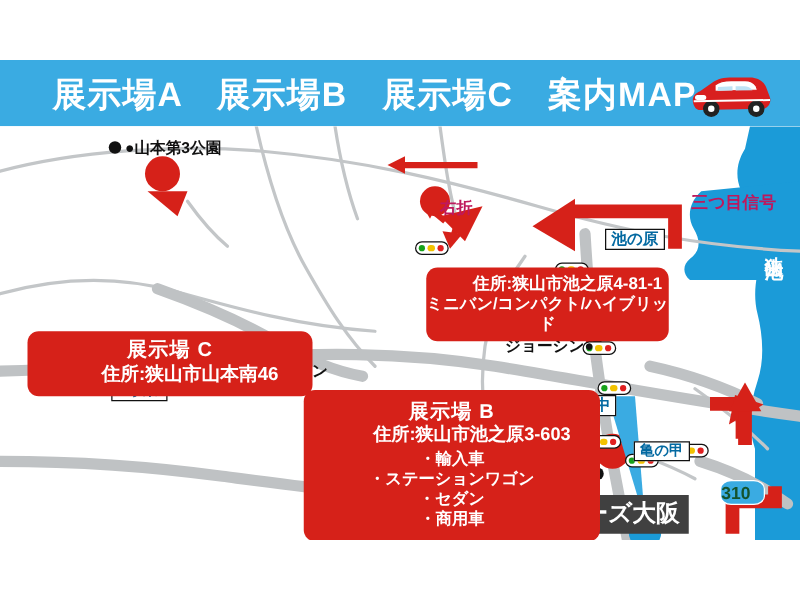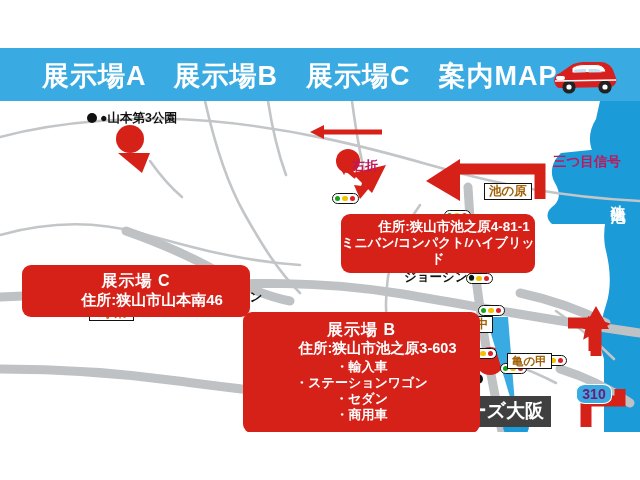--- a/index.html
+++ b/index.html
@@ -26,33 +26,33 @@
       text-align:center;font-weight:bold;line-height:1.22;}
   .callout .l1{font-size:15px;letter-spacing:1px;}
   .callout .l2{font-size:13.5px;padding-left:32px;}
   .callout .l3{font-size:13px;}
   .callout .bullet{font-size:12.5px;}
 
   #callout-a{left:341px;top:113px;width:194px;padding:5px 0 6px;}
   #callout-c{left:22px;top:164px;width:228px;padding:6px 0 8px;}
   #callout-b{left:243px;top:211px;width:237px;padding:8px 0 10px;}
   .boxlbl{position:absolute;background:#fff;border:1.6px solid #111;
-      color:#a16207;font-weight:bold;text-align:center;white-space:nowrap;
+      color:#0369a1;font-weight:bold;text-align:center;white-space:nowrap;
       line-height:1.05;padding:1px 4px;}
   .dotlbl{position:absolute;font-weight:bold;color:#111;white-space:nowrap;}
 
   .redlbl{position:absolute;color:#be185d;font-weight:bold;white-space:nowrap;}
   .lakelbl{position:absolute;color:#ffffff;font-weight:bold;
       writing-mode:vertical-rl;text-orientation:upright;letter-spacing:2px;}
   .cars-osaka{position:absolute;left:441px;top:295px;background:#404040;
       color:#ffffff;font-weight:bold;font-size:19px;padding:2px 7px 3px;
       white-space:nowrap;letter-spacing:0px;}
 
-  .shield{position:absolute;background:#3aabe2;color:#701a75;font-weight:bold;
-      text-align:center;border-radius:9px/7px;border:1.5px solid #ffffff;
+  .shield{position:absolute;background:#3aabe2;color:#14532d;font-weight:bold;
+      border-radius:9px/7px;border:1.5px solid #ffffff;
       font-size:12px;line-height:15px;}
 
   
   .tl{position:absolute;width:27px;height:11px;background:#fff;
       border:1.6px solid #111;border-radius:6px;box-sizing:border-box;}
   .tl i{position:absolute;top:1.6px;width:5.4px;height:5.4px;border-radius:50%;display:block;}
   .tl i:nth-child(1){left:2px;background:#17a21a;}
   .tl i:nth-child(2){left:9.4px;background:#f2c200;}
   .tl i:nth-child(3){left:16.8px;background:#e02020;}
 </style>

